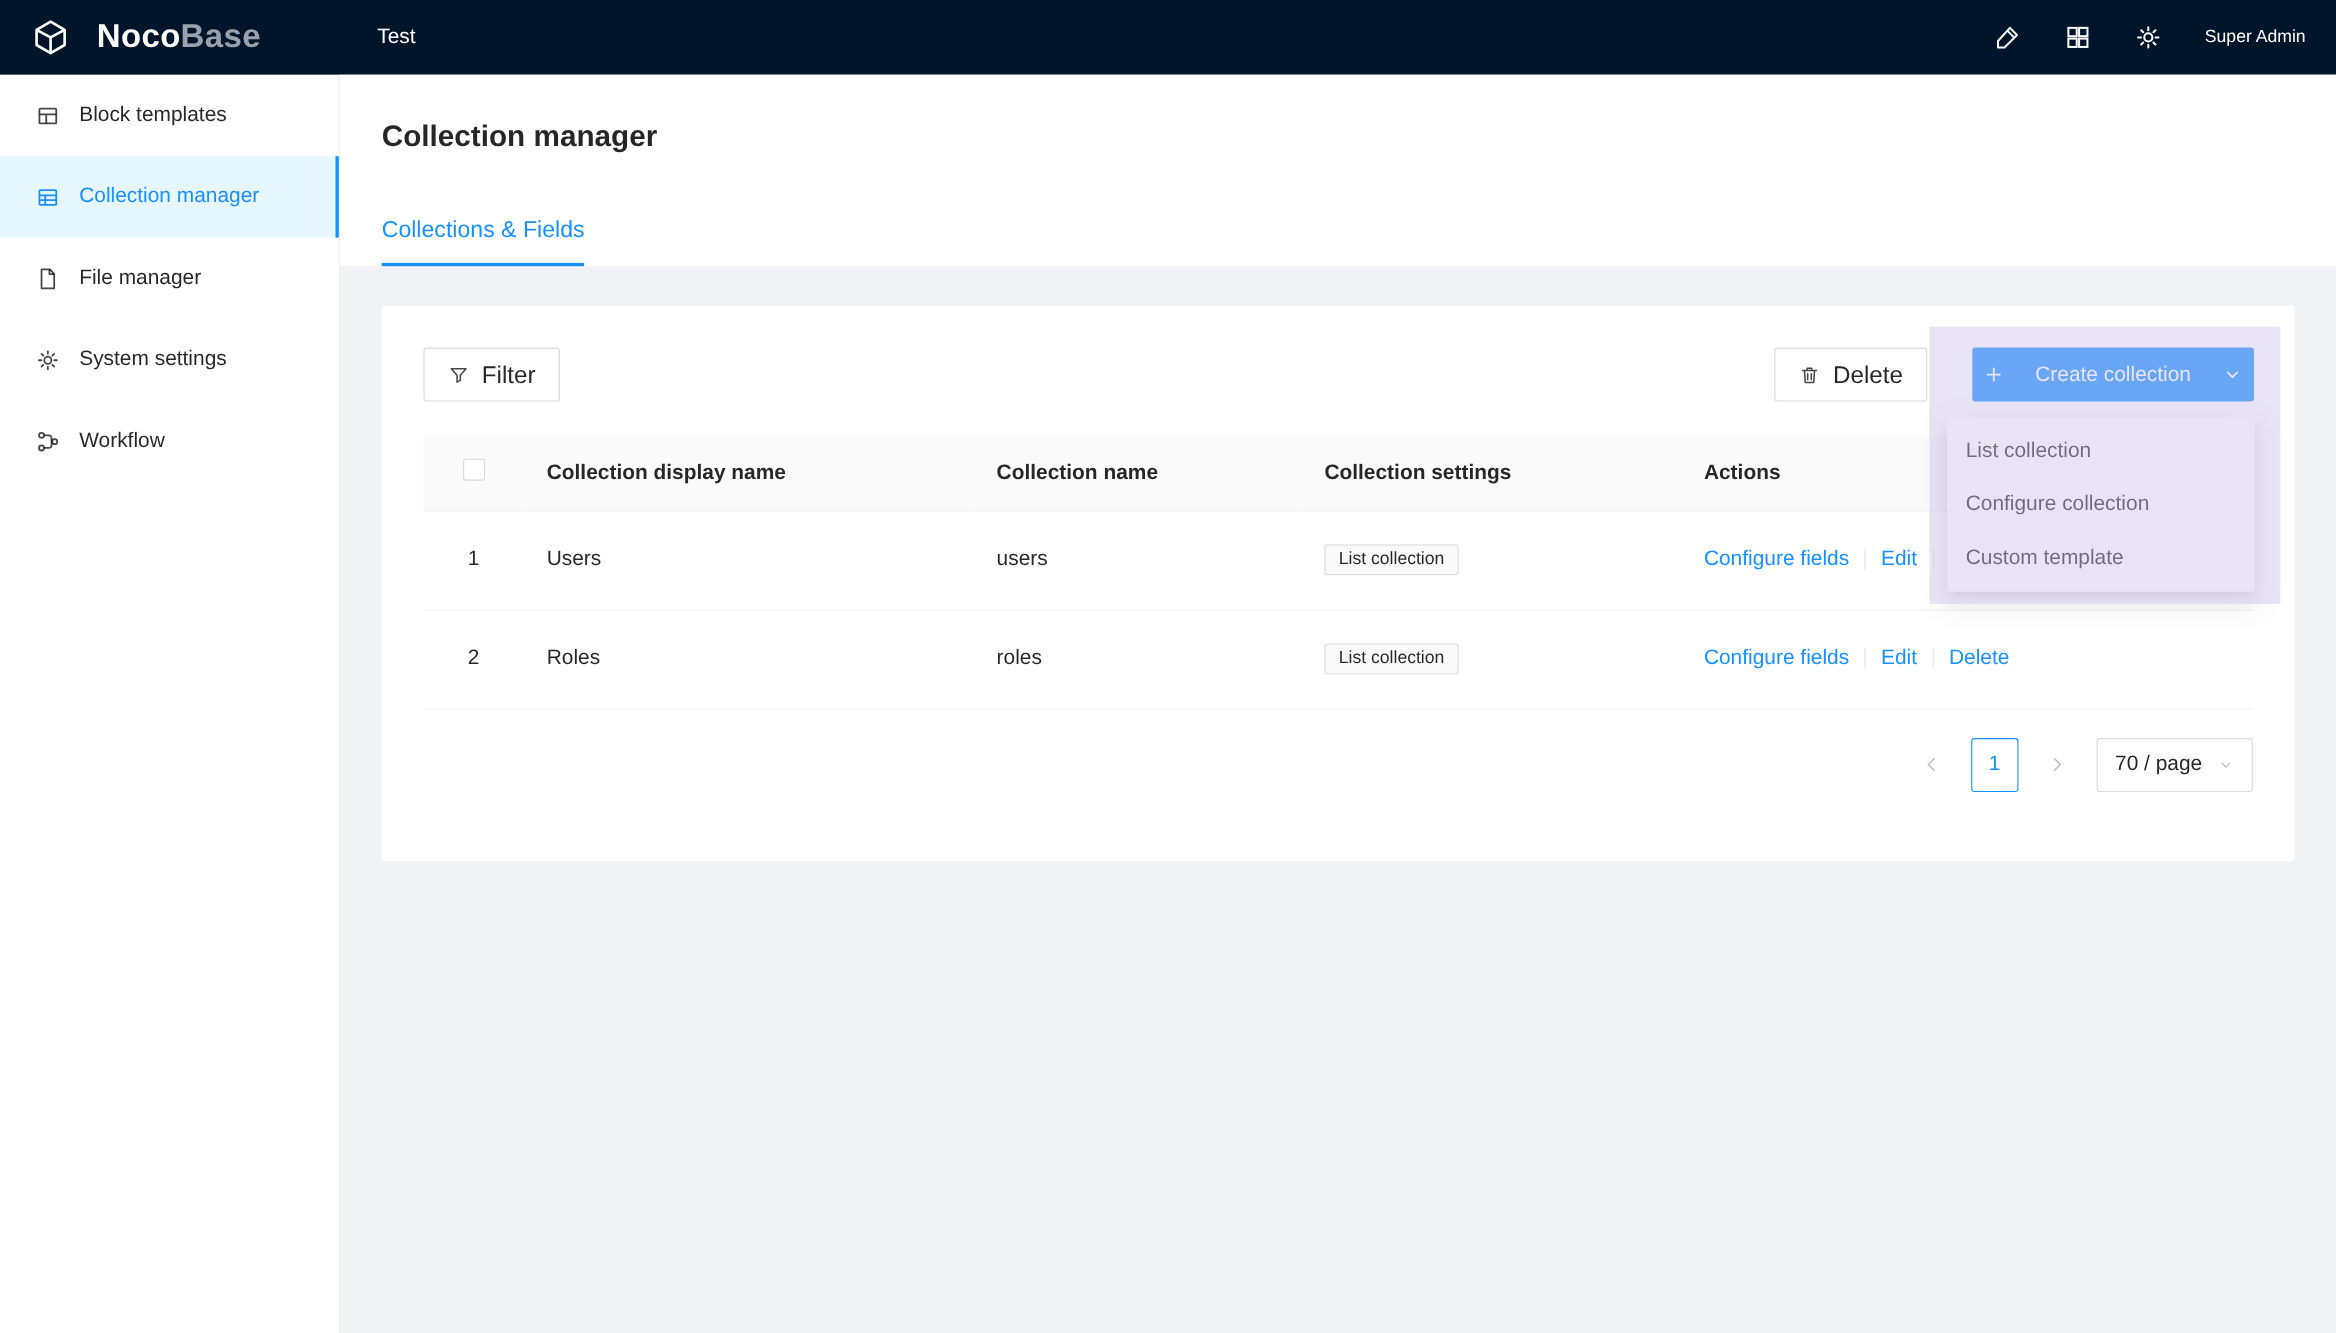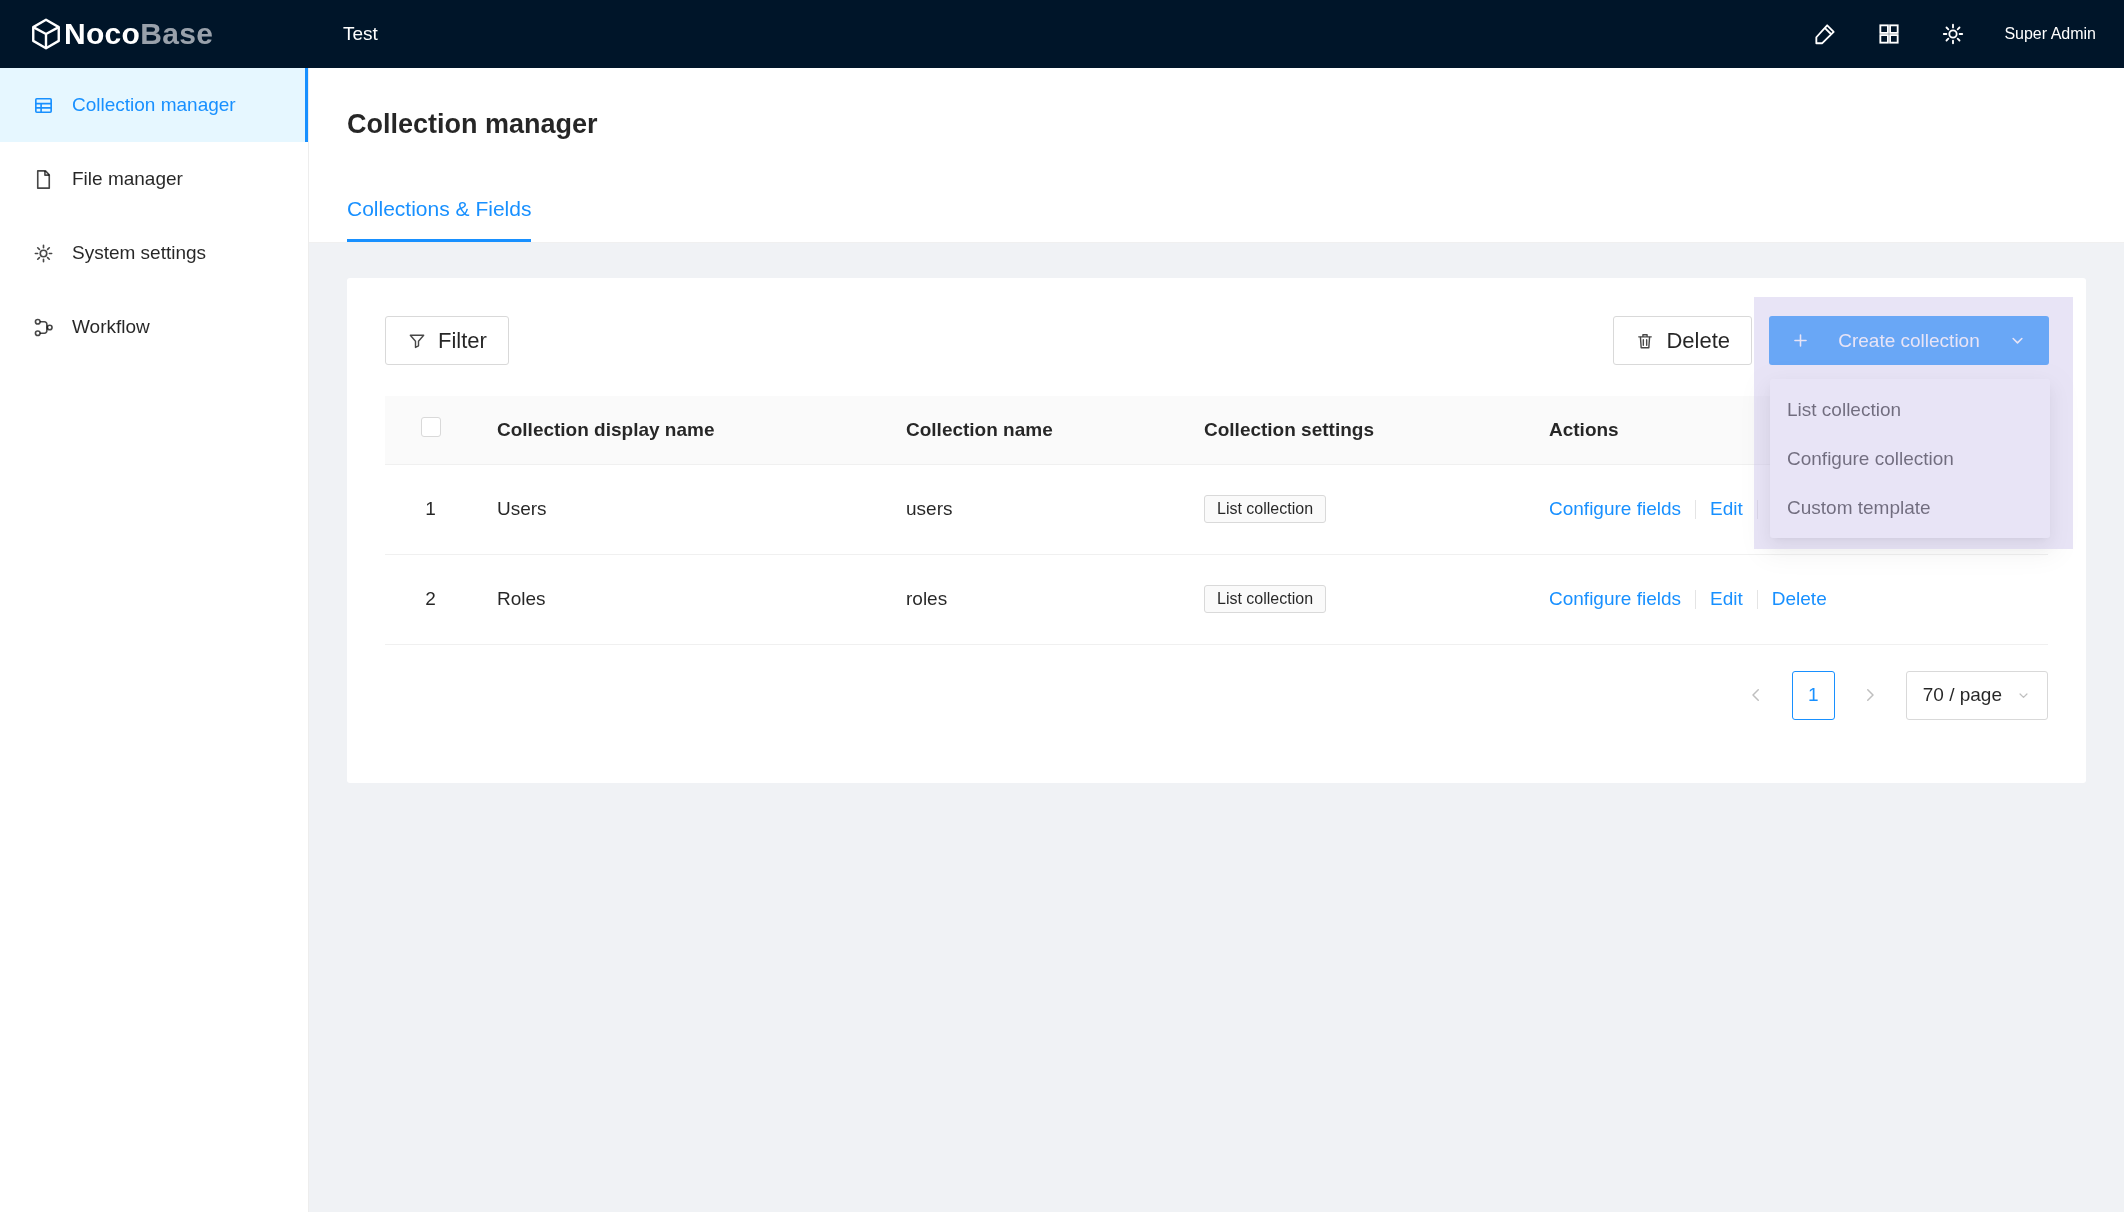--- a/index.html
+++ b/index.html
@@ -2,21 +2,21 @@
 <html><head>
 <meta charset="utf-8">
 <style>
   *{box-sizing:border-box;margin:0;padding:0}
   html,body{width:2124px;height:1212px}
   body{font-family:"Liberation Sans",sans-serif;font-size:19px;color:rgba(0,0,0,0.85);background:#f0f2f5;overflow:hidden}
   svg{display:block}
 
   
   .navbar{height:68px;background:#001529;display:flex;align-items:center;color:#fff}
-  .brand{width:309px;display:flex;align-items:center;gap:0;padding-left:28px;flex:none}
+  .brand{width:309px;display:flex;align-items:center;gap:24px;padding-left:28px;flex:none}
   .brand-text{font-size:30px;font-weight:bold;letter-spacing:.3px;white-space:nowrap}
   .brand-text .light{color:#99a1ab}
   .nav-menu-item{height:68px;display:flex;align-items:center;padding:0 34px;color:#fff;cursor:pointer}
   .nav-right{margin-left:auto;display:flex;align-items:center;gap:38px;padding-right:28px}
   .nav-icon{width:26px;height:26px;color:#fff;cursor:pointer}
   .nav-user{font-size:16px;white-space:nowrap;cursor:pointer}
 
   
   .app{display:flex;height:1144px}
   .sidebar{width:309px;background:#fff;border-right:1px solid #ededed;flex:none;padding-top:0}
@@ -30,21 +30,21 @@
   .page-title{font-size:27px;font-weight:700;line-height:32px;margin-bottom:56px}
   .tab{display:inline-block;color:#1890ff;font-size:21px;line-height:25px;padding-bottom:18px;border-bottom:3px solid #1890ff;cursor:pointer}
 
   
   .card{position:relative;margin:35px 38px;background:#fff;border-radius:3px;min-height:505px;padding-bottom:62px}
   .toolbar{display:flex;align-items:center;padding:38px 38px 31px 38px}
   .btn{height:49px;padding:0 21px;border:1px solid #d9d9d9;border-radius:3px;background:#fff;font-size:22px;font-family:"Liberation Sans",sans-serif;display:inline-flex;align-items:center;gap:11px;color:rgba(0,0,0,0.85);cursor:pointer}
   .btn .b-icon{width:20px;height:20px;color:rgba(0,0,0,0.72)}
   .delete-btn{margin-left:auto;margin-right:296px}
 
-  .create-btn{position:absolute;top:38px;right:37px;width:280px;height:49px;background:#1890ff;border:none;border-radius:3px;color:#fff;font-size:19px;font-family:"Liberation Sans",sans-serif;display:flex;align-items:center;justify-content:center;gap:28px;cursor:pointer;z-index:2}
+  .create-btn{position:absolute;top:38px;right:37px;width:256px;height:49px;background:#1890ff;border:none;border-radius:3px;color:#fff;font-size:19px;font-family:"Liberation Sans",sans-serif;display:flex;align-items:center;justify-content:center;gap:28px;cursor:pointer;z-index:2}
   .create-btn .b-icon{width:19px;height:19px;color:#fff}
   .dropdown-panel{position:absolute;top:101px;right:36px;width:280px;background:#fff;border-radius:3px;box-shadow:0 3px 6px -4px rgba(0,0,0,.12),0 6px 16px 0 rgba(0,0,0,.08),0 9px 28px 8px rgba(0,0,0,.05);padding:6px 0;z-index:3}
   .dropdown-item{height:49px;display:flex;align-items:center;padding:0 17px;font-size:19px;color:rgba(0,0,0,0.85);cursor:pointer}
   .purple-overlay{position:absolute;top:19px;right:13px;width:319px;height:252px;background:rgba(203,196,236,0.45);z-index:4;pointer-events:none}
 
   
   table{border-collapse:collapse;table-layout:fixed;width:calc(100% - 76px);margin:0 38px}
   th{background:#fafafa;font-weight:700;font-size:19px;text-align:left;height:68px;padding:0 21px;border-bottom:1px solid #f0f0f0}
   td{height:90px;padding:0 21px;border-bottom:1px solid #f0f0f0;font-size:19px}
   .col-sel{text-align:center;padding:0}
@@ -96,20 +96,29 @@
         <path d="M12 3.5v2.4M12 18.1v2.4M3.5 12h2.4M18.1 12h2.4M6 6l1.7 1.7M16.3 16.3L18 18M18 6l-1.7 1.7M7.7 16.3L6 18"></path>
       </svg>
     </span>
     <span class="nav-user">Super Admin</span>
   </div>
 </header>
 
 <div class="app">
 
   <nav class="sidebar">
+    <div class="menu-item">
+      <span class="mi-icon">
+        <svg viewBox="0 0 24 24" fill="none" stroke="currentColor" stroke-width="1.7">
+          <rect x="4" y="5" width="16" height="14" rx="1"></rect>
+            <path d="M4 10.5h16M10.5 10.5V19"></path>
+        </svg>
+      </span>
+      <span>Block templates</span>
+    </div>
     <div class="menu-item active">
       <span class="mi-icon">
         <svg viewBox="0 0 24 24" fill="none" stroke="currentColor" stroke-width="1.7">
           <rect x="4" y="5" width="16" height="14" rx="1"></rect>
             <path d="M4 10h16M4 14.5h16M9.5 10V19"></path>
         </svg>
       </span>
       <span>Collection manager</span>
     </div>
     <div class="menu-item">

